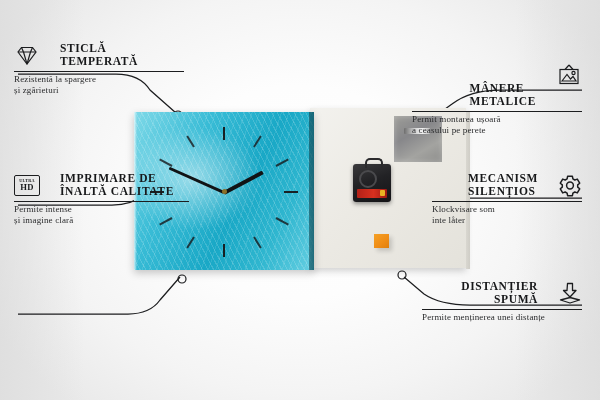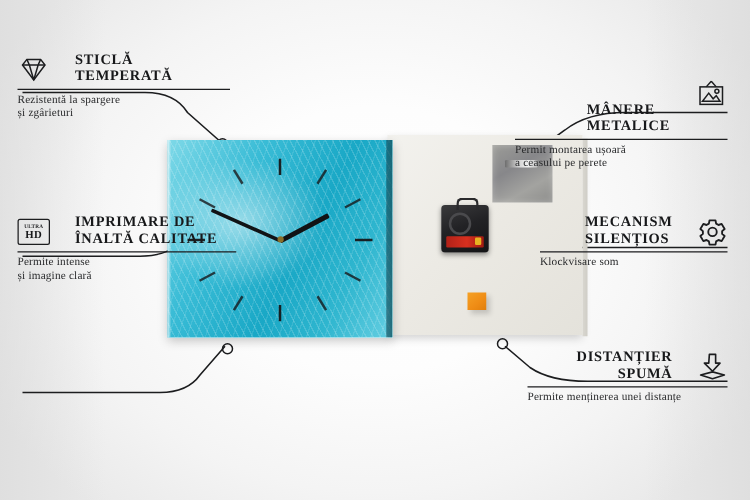--- a/index.html
+++ b/index.html
@@ -245,20 +245,21 @@
         <span>MECANISM</span>
         <span>SILENȚIOS</span>
       </span>
       <svg class="icon" width="24" height="23" viewBox="0 0 24 23">
         <path fill="none" stroke="#1c1d1f" stroke-width="1.5" stroke-linejoin="round" d="M9.6,2.3 h4.8 l.5,2.6 1.9,1.1 2.5-.9 2.4,4.1 -2,1.7 0,2.2 2,1.7 -2.4,4.1 -2.5-.9 -1.9,1.1 -.5,2.6 h-4.8 l-.5-2.6 -1.9-1.1 -2.5,.9 -2.4-4.1 2-1.7 0-2.2 -2-1.7 2.4-4.1 2.5,.9 1.9-1.1 Z"></path>
         <circle cx="12" cy="11.5" r="3.4" fill="none" stroke="#1c1d1f" stroke-width="1.5"></circle>
       </svg>
     </div>
     <div class="cl-rule"></div>
     <div class="cl-sub right">Klockvisare som</div>
+    <div class="cl-sub right">inte låter</div>
   </div>
 
   <div class="callout" style="left:422px;top:280px;width:160px;">
     <div class="cl-head right">
       <span class="cl-title" style="text-align:right;">
         <span>DISTANȚIER</span>
         <span>SPUMĂ</span>
       </span>
       <svg class="icon" width="24" height="23" viewBox="0 0 24 23">
         <g fill="none" stroke="#1c1d1f" stroke-width="1.3" stroke-linejoin="round">

